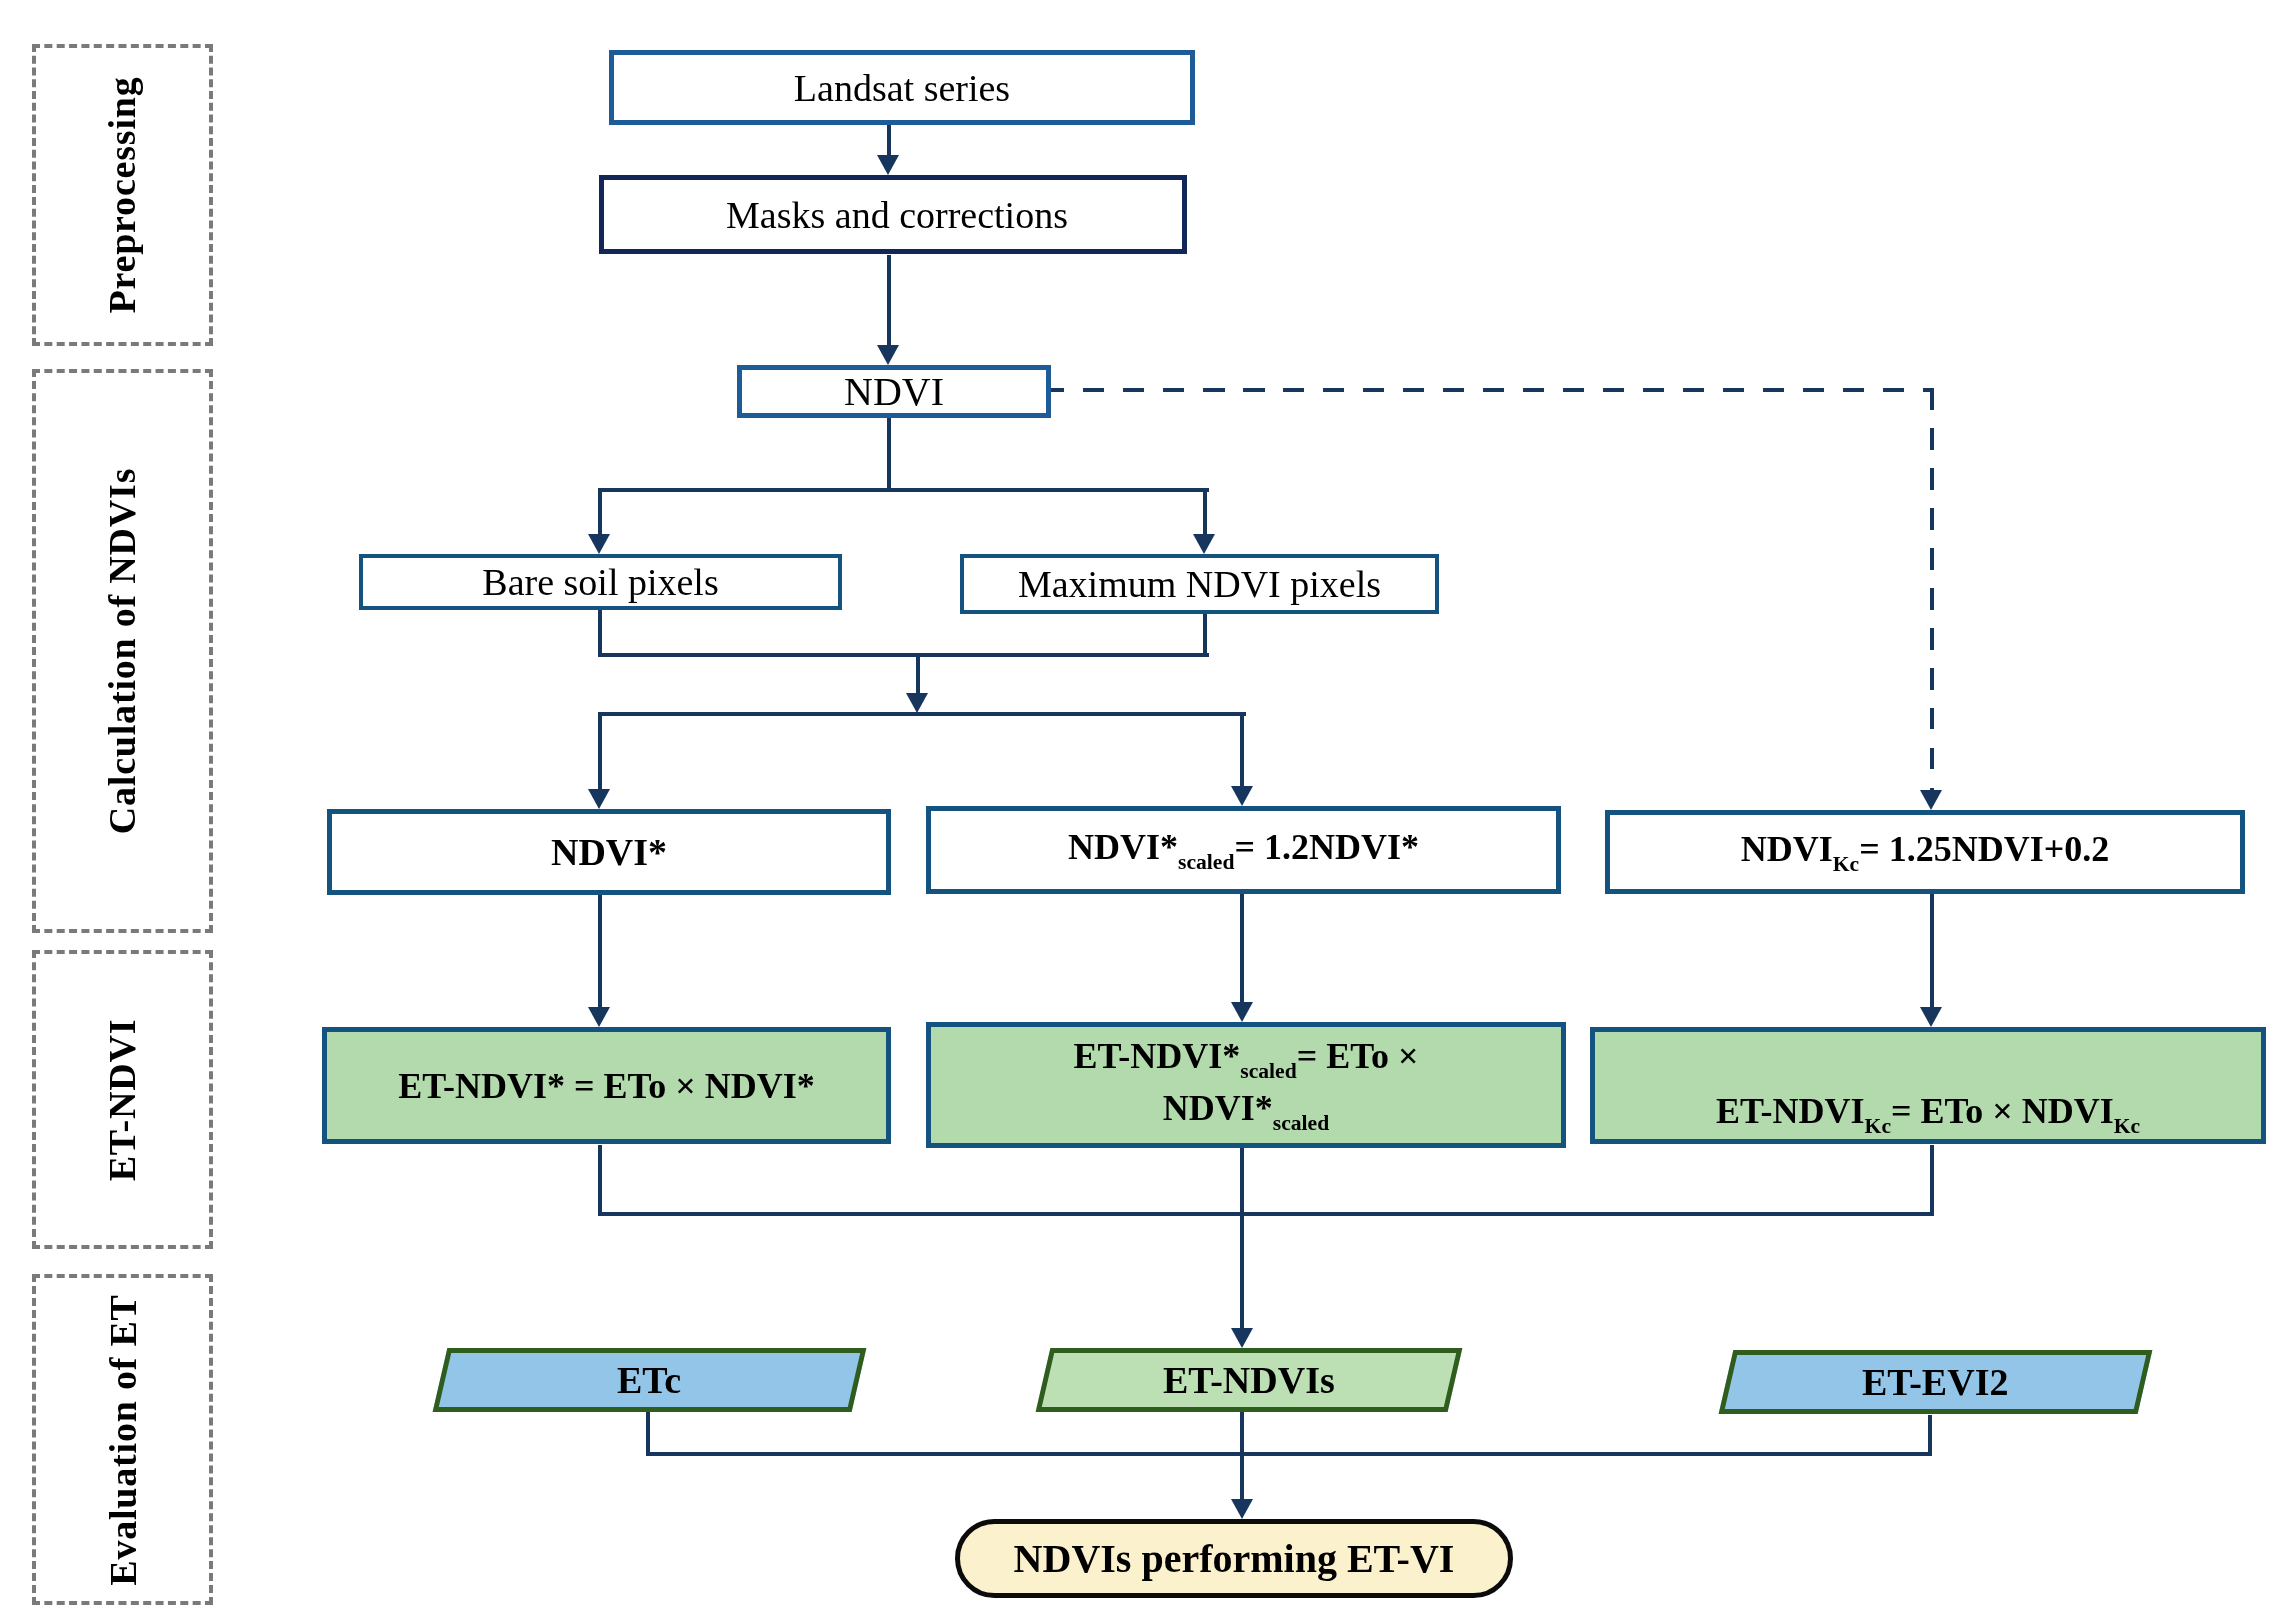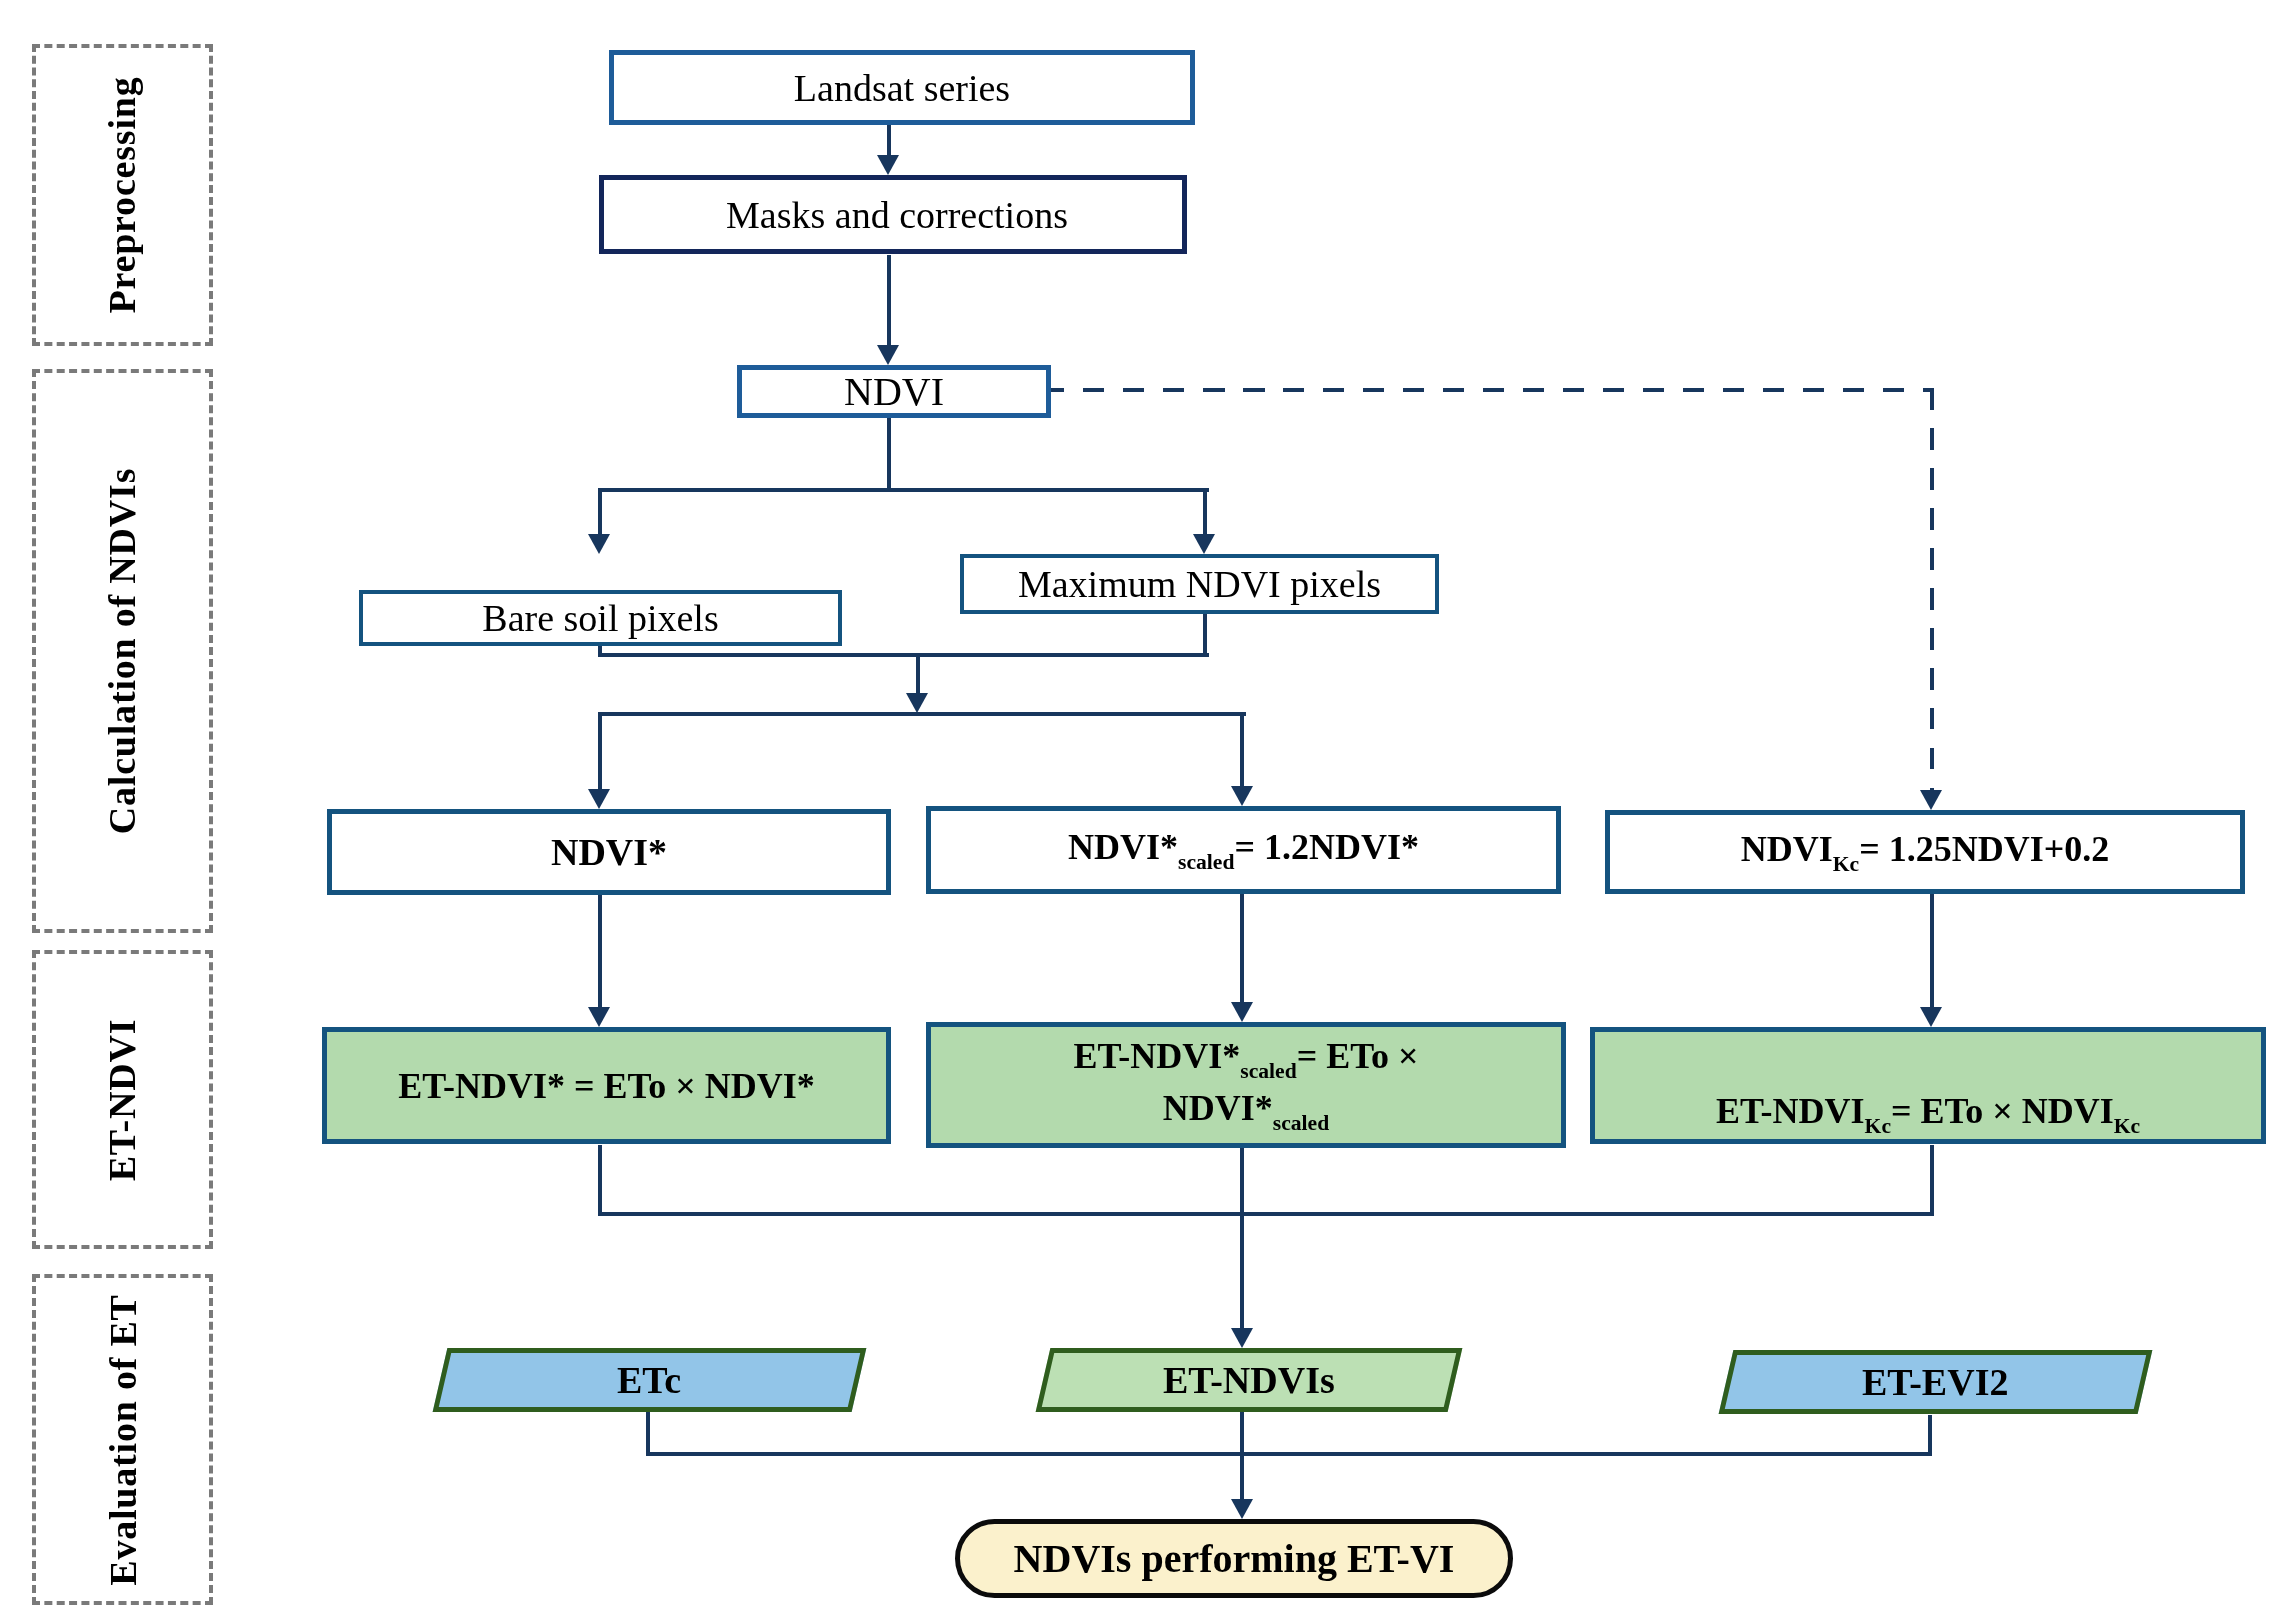--- a/index.html
+++ b/index.html
@@ -173,21 +173,21 @@
   </div>
 
   <div class="node b-navy reg46" style="left:599px;top:175px;width:588px;height:79px;padding-left:8px;">
     <span>Masks and corrections</span>
   </div>
 
   <div class="node b-med reg48" style="left:729px;top:365px;width:314px;height:53px;">
     <span>NDVI</span>
   </div>
 
-  <div class="node b-teal reg46" style="left:359px;top:554px;width:483px;height:56px;margin-top:36px;">
+  <div class="node b-teal reg46" style="left:359px;top:554px;width:483px;height:56px;">
     <span>Bare soil pixels</span>
   </div>
 
   <div class="node b-teal reg46" style="left:960px;top:554px;width:479px;height:60px;text-align:center;">
     <span>Maximum NDVI pixels</span>
   </div>
 
   <div class="node b-teal7 bold46" style="left:327px;top:809px;width:564px;height:86px;">
     <span>NDVI*</span>
   </div>

